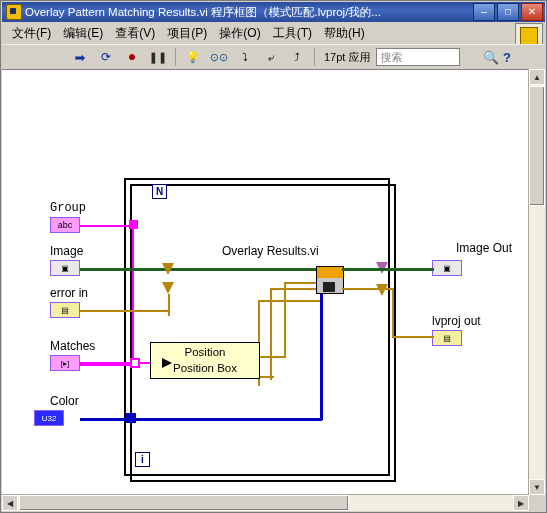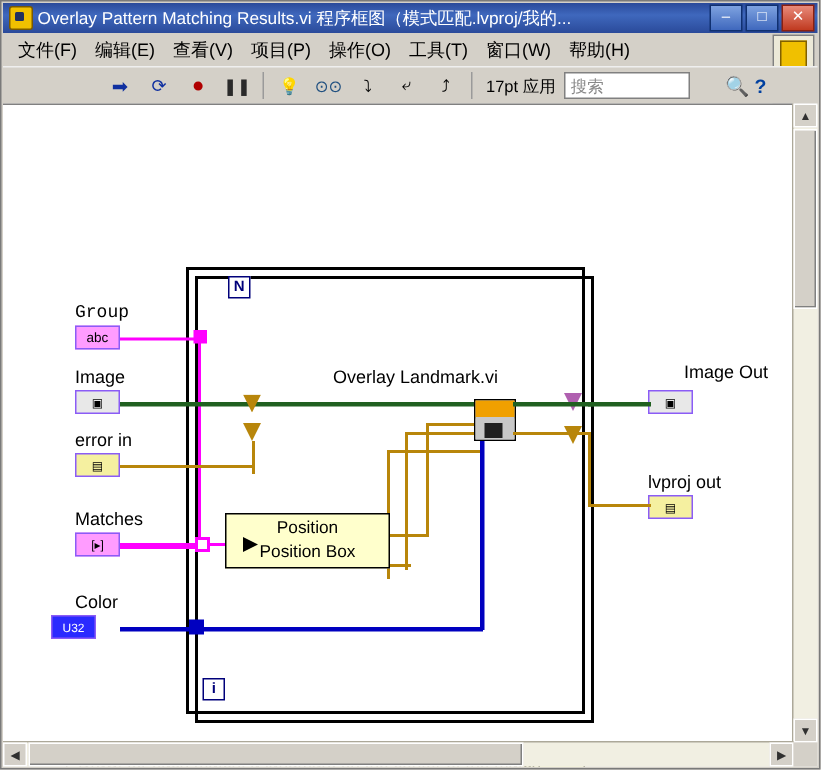--- a/index.html
+++ b/index.html
@@ -186,21 +186,20 @@
     </div>
   </div>
 
   <div class="menubar">
     <div class="menu-item">文件(F)</div>
     <div class="menu-item">编辑(E)</div>
     <div class="menu-item">查看(V)</div>
     <div class="menu-item">项目(P)</div>
     <div class="menu-item">操作(O)</div>
     <div class="menu-item">工具(T)</div>
-    <div class="menu-item">窗口(W)</div>
     <div class="menu-item">帮助(H)</div>
   </div>
 
   <div class="menu-right-box">
     <div class="mini-ico"></div>
     <div class="mini-ico2"></div>
   </div>
 
   <div class="toolbar">
     <div style="width:60px"></div>
@@ -280,21 +279,21 @@
       <div class="wire" style="left:248px;top:286px;width:36px;height:2px;background:#b8860b;"></div>
       <div class="wire" style="left:248px;top:306px;width:24px;height:2px;background:#b8860b;"></div>
       <div class="wire" style="left:282px;top:212px;width:2px;height:76px;background:#b8860b;"></div>
       <div class="wire" style="left:270px;top:306px;width:2px;height:2px;background:#b8860b;"></div>
       <div class="wire" style="left:282px;top:212px;width:34px;height:2px;background:#b8860b;"></div>
 
       <div class="subvi" style="left:314px;top:196px;width:26px;height:26px;">
         <div class="top"></div>
         <div class="body"></div>
       </div>
-      <div class="lbl" style="left:220px;top:174px;">Overlay Landmark.vi</div>
+      <div class="lbl" style="left:220px;top:174px;">Overlay Results.vi</div>
 
       <div class="posbox" style="left:148px;top:272px;width:100px;">
         <div>Position</div>
         <div>Position Box</div>
       </div>
       <div class="wire" style="left:160px;top:288px;width:10px;height:10px;background:#000;clip-path:polygon(0 0,100% 50%,0 100%);"></div>
 
       <div class="lbl" style="left:48px;top:131px;font-family:Liberation Mono, monospace;">Group</div>
       <div class="term" style="left:48px;top:147px;width:30px;height:16px;background:#ff9cff;color:#000;">abc</div>
 

